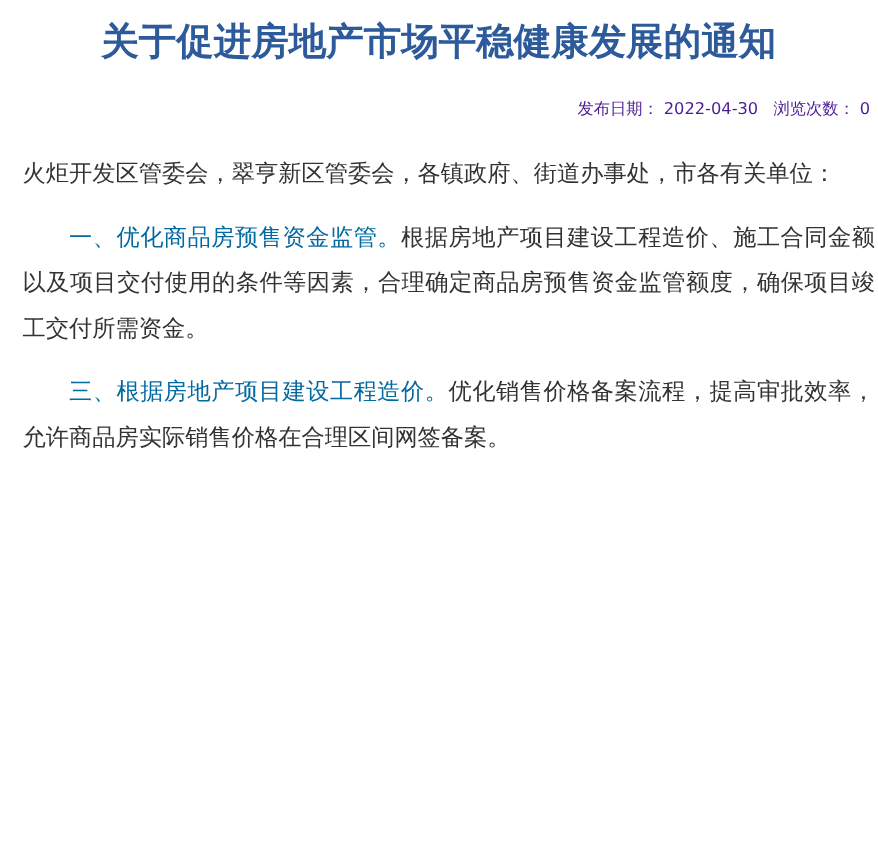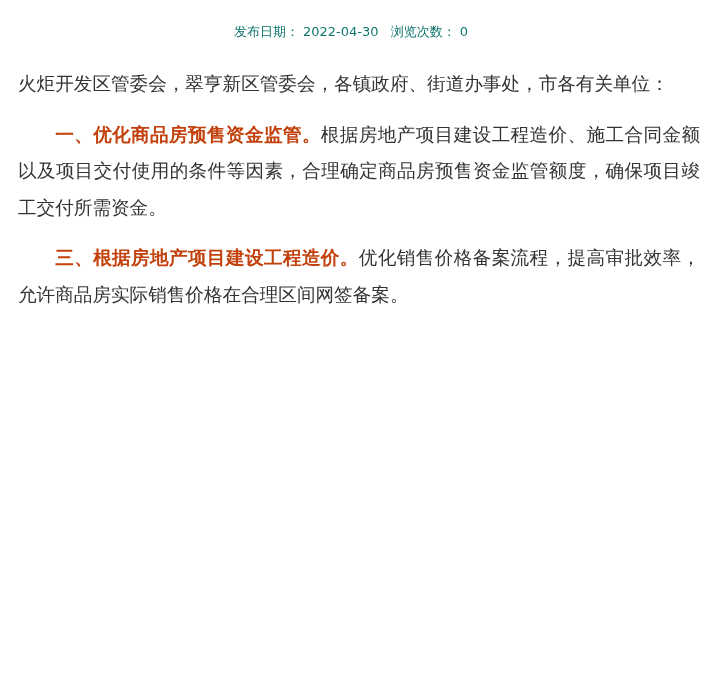--- a/index.html
+++ b/index.html
@@ -25,49 +25,50 @@
       padding-top: 12px;
       text-align: center;
       font-size: 30px;
       line-height: 44px;
       font-weight: bold;
       color: #2c5a9a;
       letter-spacing: 0px;
       white-space: nowrap;
     }
     .meta {
-      text-align: center;
+      text-align: right;
       font-size: 13px;
-      color: #0f766e;
+      color: #4c1d95;
       margin-top: 22px;
       line-height: 20px;
     }
     .meta span { margin: 0 2px; }
     .content {
       margin-top: 24px;
       font-size: 18.6px;
       line-height: 36.5px;
       color: #333333;
       text-align: justify;
     }
     .content p {
       margin: 0 0 14px 16px;
     }
     .content p.indent {
       text-indent: 2em;
     }
     .content b {
-      font-weight: bold;
-      color: #c2410c;
+      font-weight: normal;
+      color: #0369a1;
     }
   </style>
 </head>
 <body>
 
 <div class="article">
+  <h1 class="title">关于促进房地产市场平稳健康发展的通知</h1>
 
   <div class="meta">
     <span><span>发布日期：</span><span>2022-04-30</span></span>
     <span><span>浏览次数：</span><span>0</span></span>
   </div>
 
   <div class="content">
     <p>火炬开发区管委会，翠亨新区管委会，各镇政府、街道办事处，市各有关单位：</p>
 
     <p class="indent"><b>一、优化商品房预售资金监管。</b><span>根据房地产项目建设工程造价、施工合同金额以及项目交付使用的条件等因素，合理确定商品房预售资金监管额度，确保项目竣工交付所需资金。</span></p>

